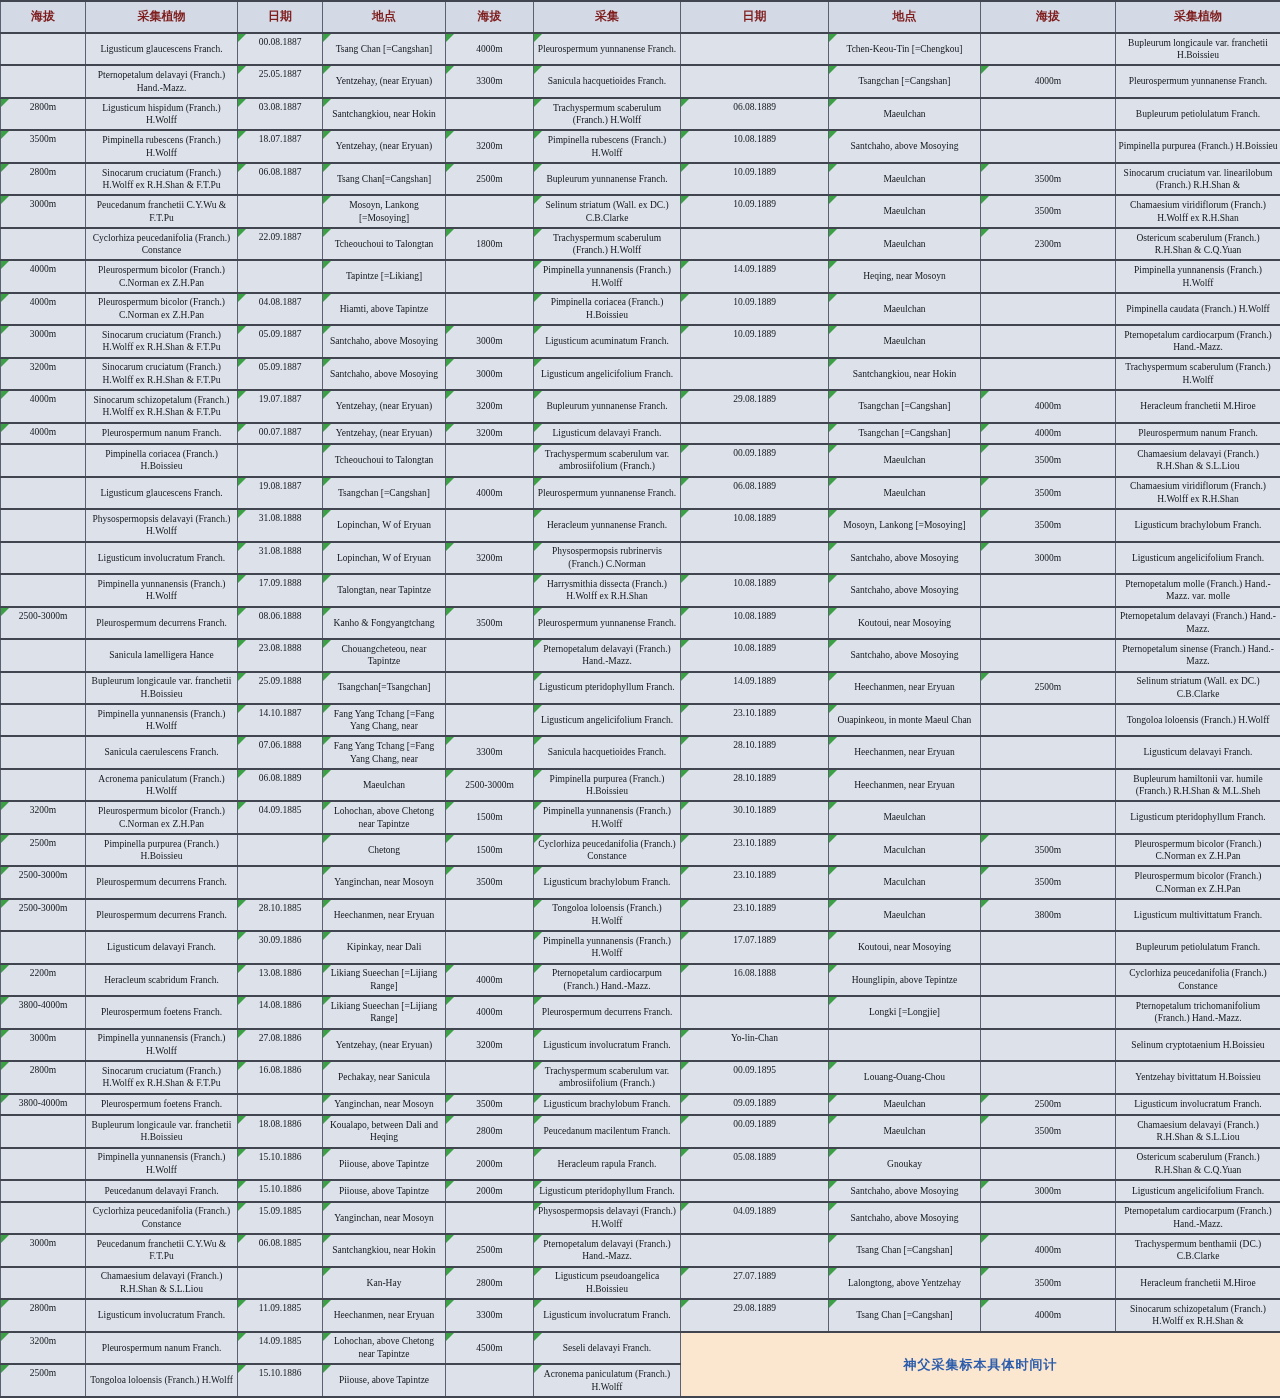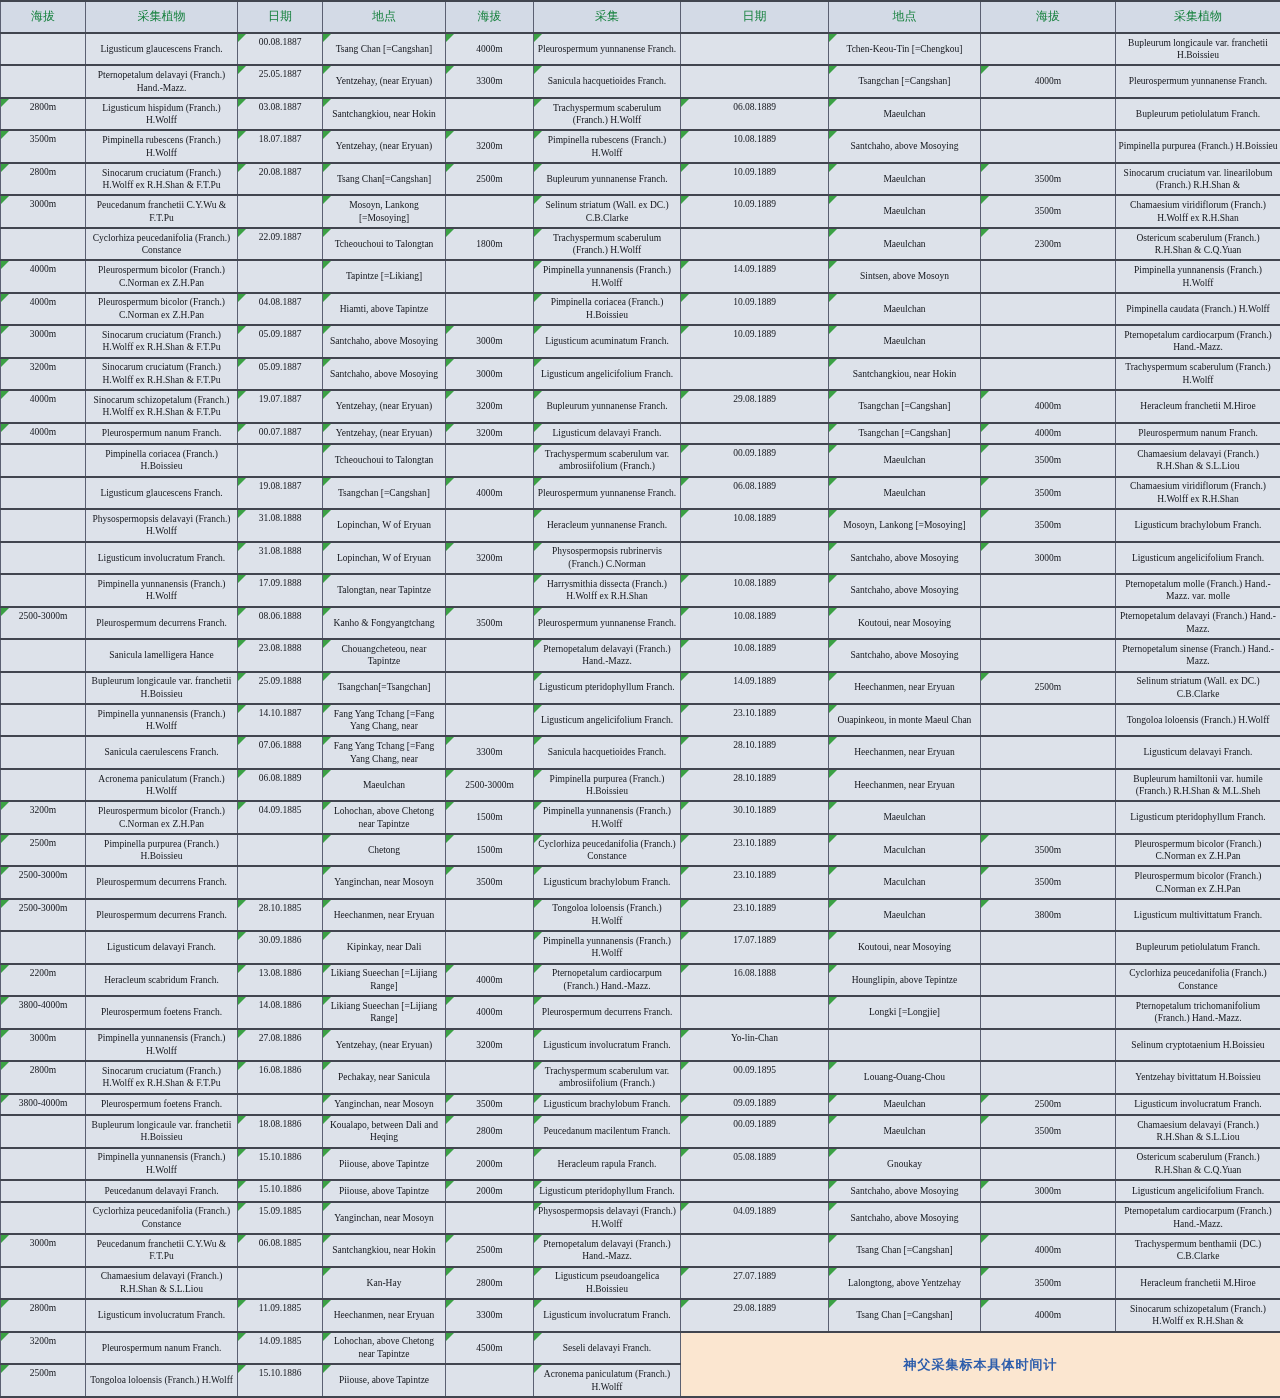--- a/index.html
+++ b/index.html
@@ -3,21 +3,21 @@
 <meta charset="utf-8">
 <style>
   html,body{margin:0;padding:0;background:#fff;}
   .sheet{width:1280px;height:1398px;overflow:hidden;background:#dde2ea;}
   table{border-collapse:collapse;table-layout:fixed;width:1280px;height:1398px;
         font-family:"Liberation Serif","DejaVu Serif",serif;}
   td,th{background:#dde2ea;border-left:1px solid #5b6072;border-right:1px solid #5b6072;
         border-top:2px solid #41454f;border-bottom:2px solid #41454f;
         text-align:center;vertical-align:middle;padding:0 2px;position:relative;
         font-size:9.5px;line-height:1.32;color:#14161c;overflow:hidden;}
-  th{background:#d3dae6;color:#15803d;font-size:12px;font-weight:normal;
+  th{background:#d3dae6;color:#7f1d1d;font-size:12px;font-weight:bold;
      font-family:"Liberation Sans","DejaVu Sans",sans-serif;height:30px;margin-top:40px;}
   tr.datarow{height:18px;padding-left:28px;}
   td.va-top{vertical-align:top;padding-top:2px;}
   td.mk::before{content:"";position:absolute;top:0;left:0;width:0;height:0;
      border:4px solid transparent;border-top-color:#3ba144;border-left-color:#3ba144;}
   td.note-cell{background:#fbe6d0;color:#2b5cab;font-weight:bold;font-size:13px;
      font-family:"Liberation Sans","DejaVu Sans",sans-serif;letter-spacing:1px;}
 </style>
 </head>
 <body>
@@ -95,21 +95,21 @@
           <td class="mk">3200m</td>
           <td class="mk">Pimpinella rubescens (Franch.) H.Wolff</td>
           <td class="mk va-top">10.08.1889</td>
           <td class="mk">Santchaho, above Mosoying</td>
           <td></td>
           <td>Pimpinella purpurea (Franch.) H.Boissieu</td>
         </tr>
         <tr class="datarow">
           <td class="mk va-top">2800m</td>
           <td>Sinocarum cruciatum (Franch.) H.Wolff ex R.H.Shan &amp; F.T.Pu</td>
-          <td class="mk va-top">20.08.1887</td>
+          <td class="mk va-top">06.08.1887</td>
           <td class="mk">Tsang Chan[=Cangshan]</td>
           <td class="mk">2500m</td>
           <td class="mk">Bupleurum yunnanense Franch.</td>
           <td class="mk va-top">10.09.1889</td>
           <td class="mk">Maeulchan</td>
           <td class="mk">3500m</td>
           <td>Sinocarum cruciatum var. linearilobum (Franch.) R.H.Shan &amp;</td>
         </tr>
         <tr class="datarow">
           <td class="mk va-top">3000m</td>
@@ -136,21 +136,21 @@
           <td>Ostericum scaberulum (Franch.) R.H.Shan &amp; C.Q.Yuan</td>
         </tr>
         <tr class="datarow">
           <td class="mk va-top">4000m</td>
           <td>Pleurospermum bicolor (Franch.) C.Norman ex Z.H.Pan</td>
           <td class="va-top"></td>
           <td class="mk">Tapintze [=Likiang]</td>
           <td></td>
           <td class="mk">Pimpinella yunnanensis (Franch.) H.Wolff</td>
           <td class="mk va-top">14.09.1889</td>
-          <td class="mk">Sintsen, above Mosoyn</td>
+          <td class="mk">Heqing, near Mosoyn</td>
           <td></td>
           <td>Pimpinella yunnanensis (Franch.) H.Wolff</td>
         </tr>
         <tr class="datarow">
           <td class="mk va-top">4000m</td>
           <td>Pleurospermum bicolor (Franch.) C.Norman ex Z.H.Pan</td>
           <td class="mk va-top">04.08.1887</td>
           <td class="mk">Hiamti, above Tapintze</td>
           <td></td>
           <td class="mk">Pimpinella coriacea (Franch.) H.Boissieu</td>

